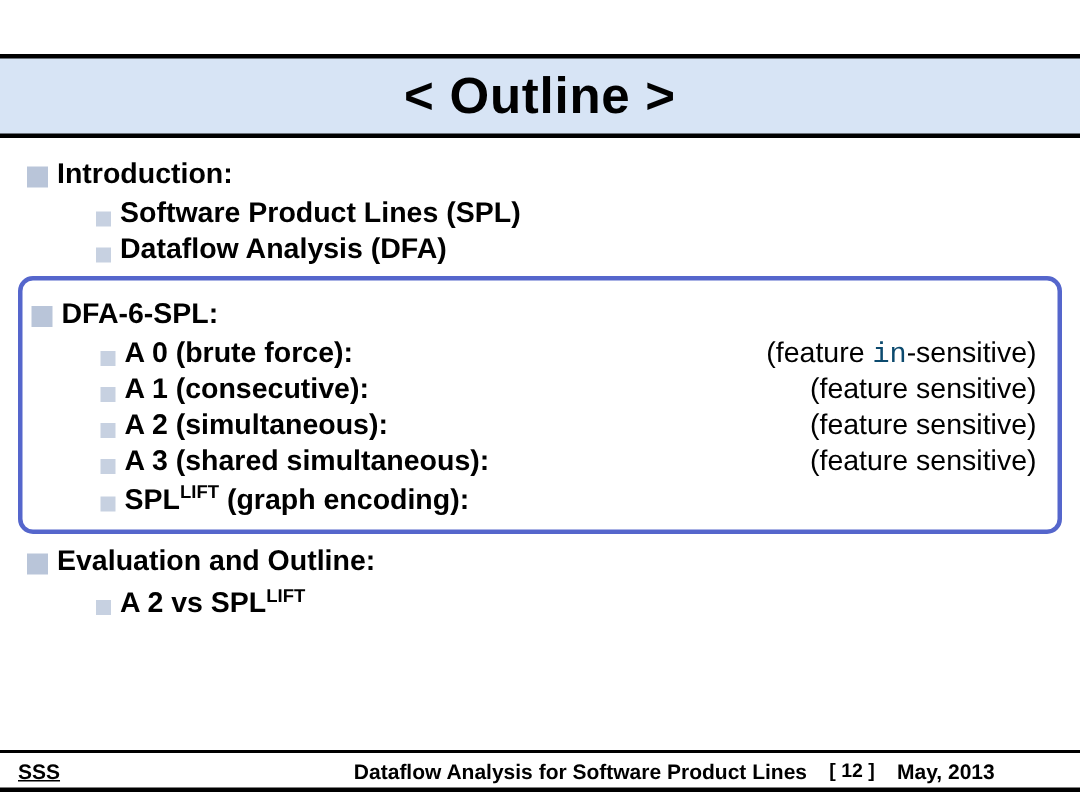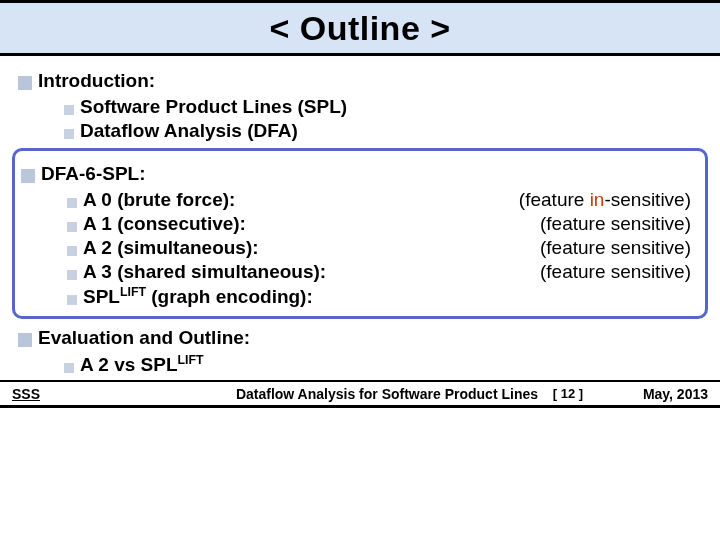--- a/index.html
+++ b/index.html
@@ -2,26 +2,27 @@
 <html><head>
 <meta charset="utf-8">
 <style>
   html, body {
     margin: 0;
     padding: 0;
     background: #fff;
   }
   .slide {
     width: 720px;
-    height: 408px;
+    height: 492px;
     background: #fff;
     position: relative;
     font-family: Arial, Helvetica, sans-serif;
     color: #000;
     box-sizing: border-box;
+    margin-top: 36px;
   }
   
   .title-band {
     width: 100%;
     height: 50px;
     background: #d7e4f5;
     border-top: 3px solid #000;
     border-bottom: 3px solid #000;
     display: flex;
     align-items: center;
@@ -74,21 +75,21 @@
   .sub-item .txt {
     font-size: 19px;
     font-weight: 700;
   }
   .sub-item .note {
     margin-left: auto;
     font-size: 19px;
     font-weight: 400;
     padding-right: 8px;
   }
-  .note .in { color: #c2410c; }
+  .note .in { color: #0c4a6e; font-family: Liberation Mono, monospace; }
   .sup { font-size: 0.65em; vertical-align: super; }
   
   .highlight-box {
     border: 3px solid #5566cc;
     border-radius: 10px;
     padding: 4px 6px 6px 6px;
     margin: 6px -6px 0 -6px;
   }
   
   .footer {
@@ -102,21 +103,21 @@
     display: flex;
     align-items: center;
     box-sizing: border-box;
     font-weight: 700;
     font-size: 14px;
     padding: 0 12px;
   }
   .footer .left { flex: 0 0 80px; text-decoration: underline; }
   .footer .center { flex: 1 1 auto; text-align: right; }
   .footer .page { flex: 0 0 60px; text-align: center; font-size: 13px; }
-  .footer .right { flex: 0 0 110px; text-align: right; }
+  .footer .right { flex: 0 0 110px; }
   .nowrap { white-space: nowrap; }
 </style>
 </head>
 <body>
 
 <div class="slide">
 
   <div class="title-band">
     <h1>&lt; Outline &gt;</h1>
   </div>

